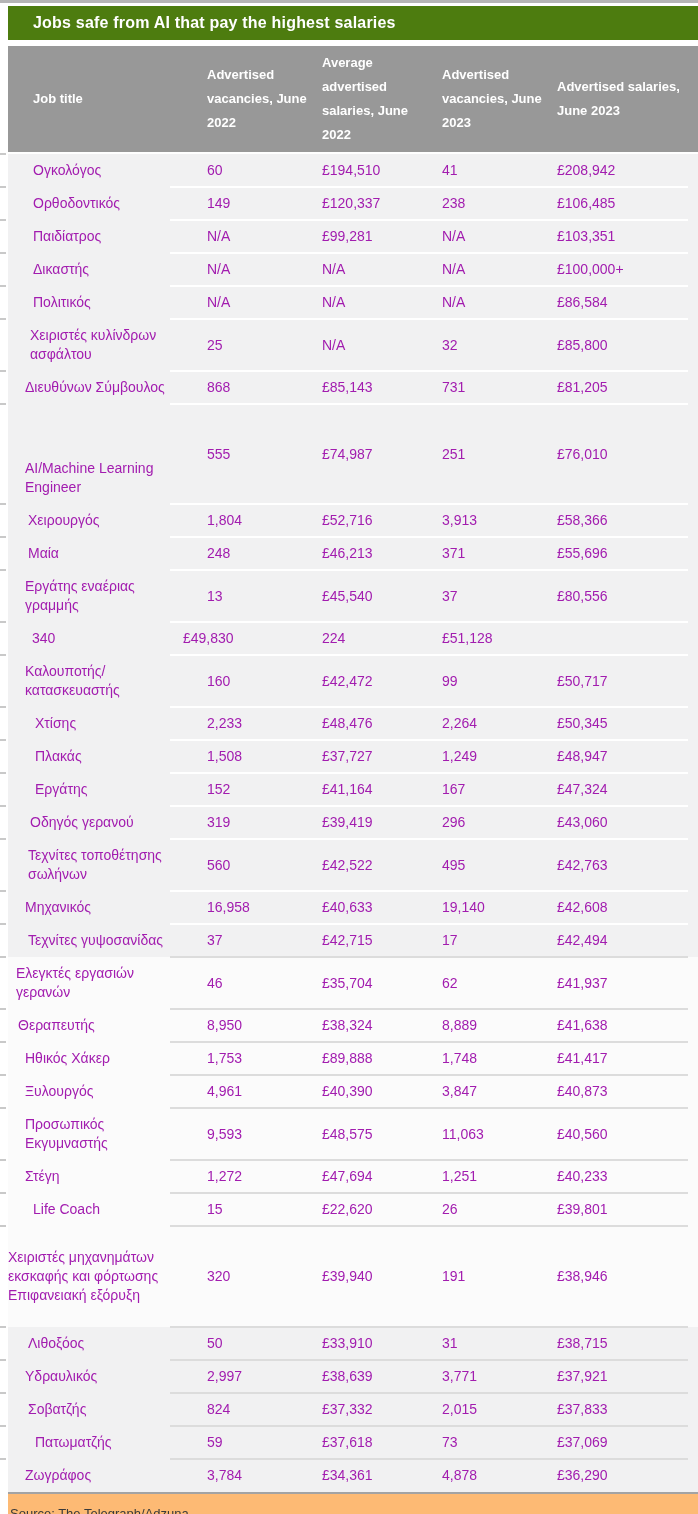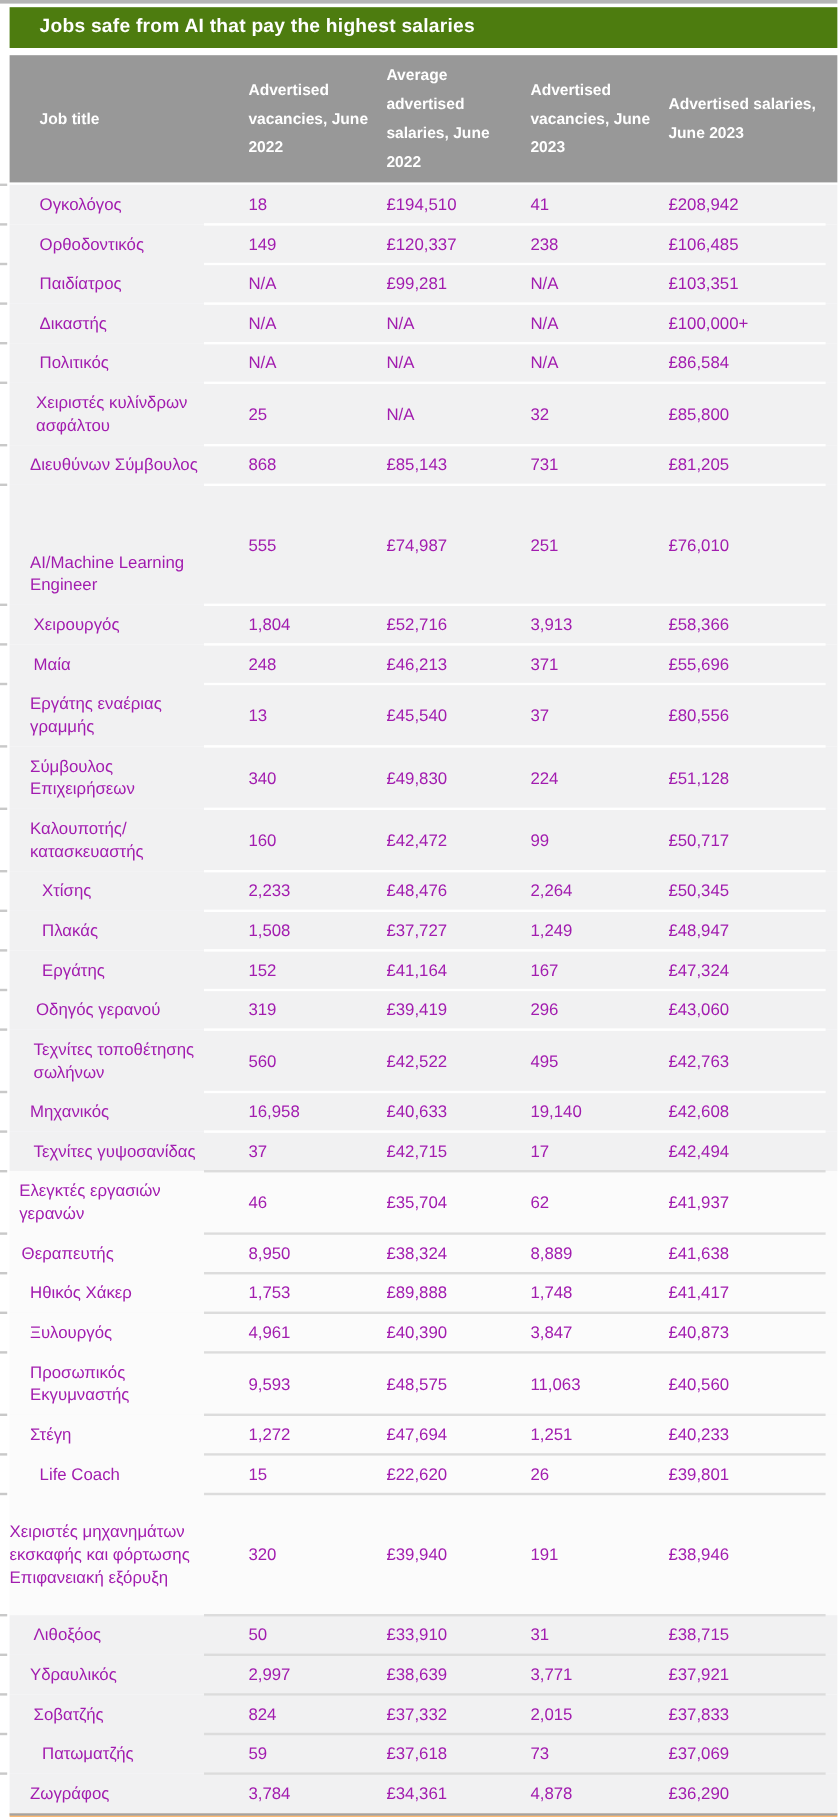--- a/index.html
+++ b/index.html
@@ -97,21 +97,21 @@
       <div class="hc c1">Job title</div>
       <div class="hc c2">Advertised vacancies, June 2022</div>
       <div class="hc c3">Average advertised salaries, June 2022</div>
       <div class="hc c4">Advertised vacancies, June 2023</div>
       <div class="hc c5">Advertised salaries, June 2023</div>
     </div>
 
     <div id="rows">
         <div class="row grid">
           <div class="cell c1" style="padding-left: 25px;">Ογκολόγος</div>
-          <div class="cell c2">18</div>
+          <div class="cell c2">60</div>
           <div class="cell c3">£194,510</div>
           <div class="cell c4">41</div>
           <div class="cell c5">£208,942</div>
         </div>
         <div class="row grid">
           <div class="cell c1" style="padding-left: 25px;">Ορθοδοντικός</div>
           <div class="cell c2">149</div>
           <div class="cell c3">£120,337</div>
           <div class="cell c4">238</div>
           <div class="cell c5">£106,485</div>
@@ -173,21 +173,20 @@
           <div class="cell c5">£55,696</div>
         </div>
         <div class="row grid">
           <div class="cell c1" style="padding-left: 17px;">Εργάτης εναέριας γραμμής</div>
           <div class="cell c2">13</div>
           <div class="cell c3">£45,540</div>
           <div class="cell c4">37</div>
           <div class="cell c5">£80,556</div>
         </div>
         <div class="row grid">
-          <div class="cell c1" style="padding-left: 17px;">Σύμβουλος Επιχειρήσεων</div>
           <div class="cell c2">340</div>
           <div class="cell c3">£49,830</div>
           <div class="cell c4">224</div>
           <div class="cell c5">£51,128</div>
         </div>
         <div class="row grid">
           <div class="cell c1" style="padding-left: 17px;">Καλουποτής/κατασκευαστής</div>
           <div class="cell c2">160</div>
           <div class="cell c3">£42,472</div>
           <div class="cell c4">99</div>

